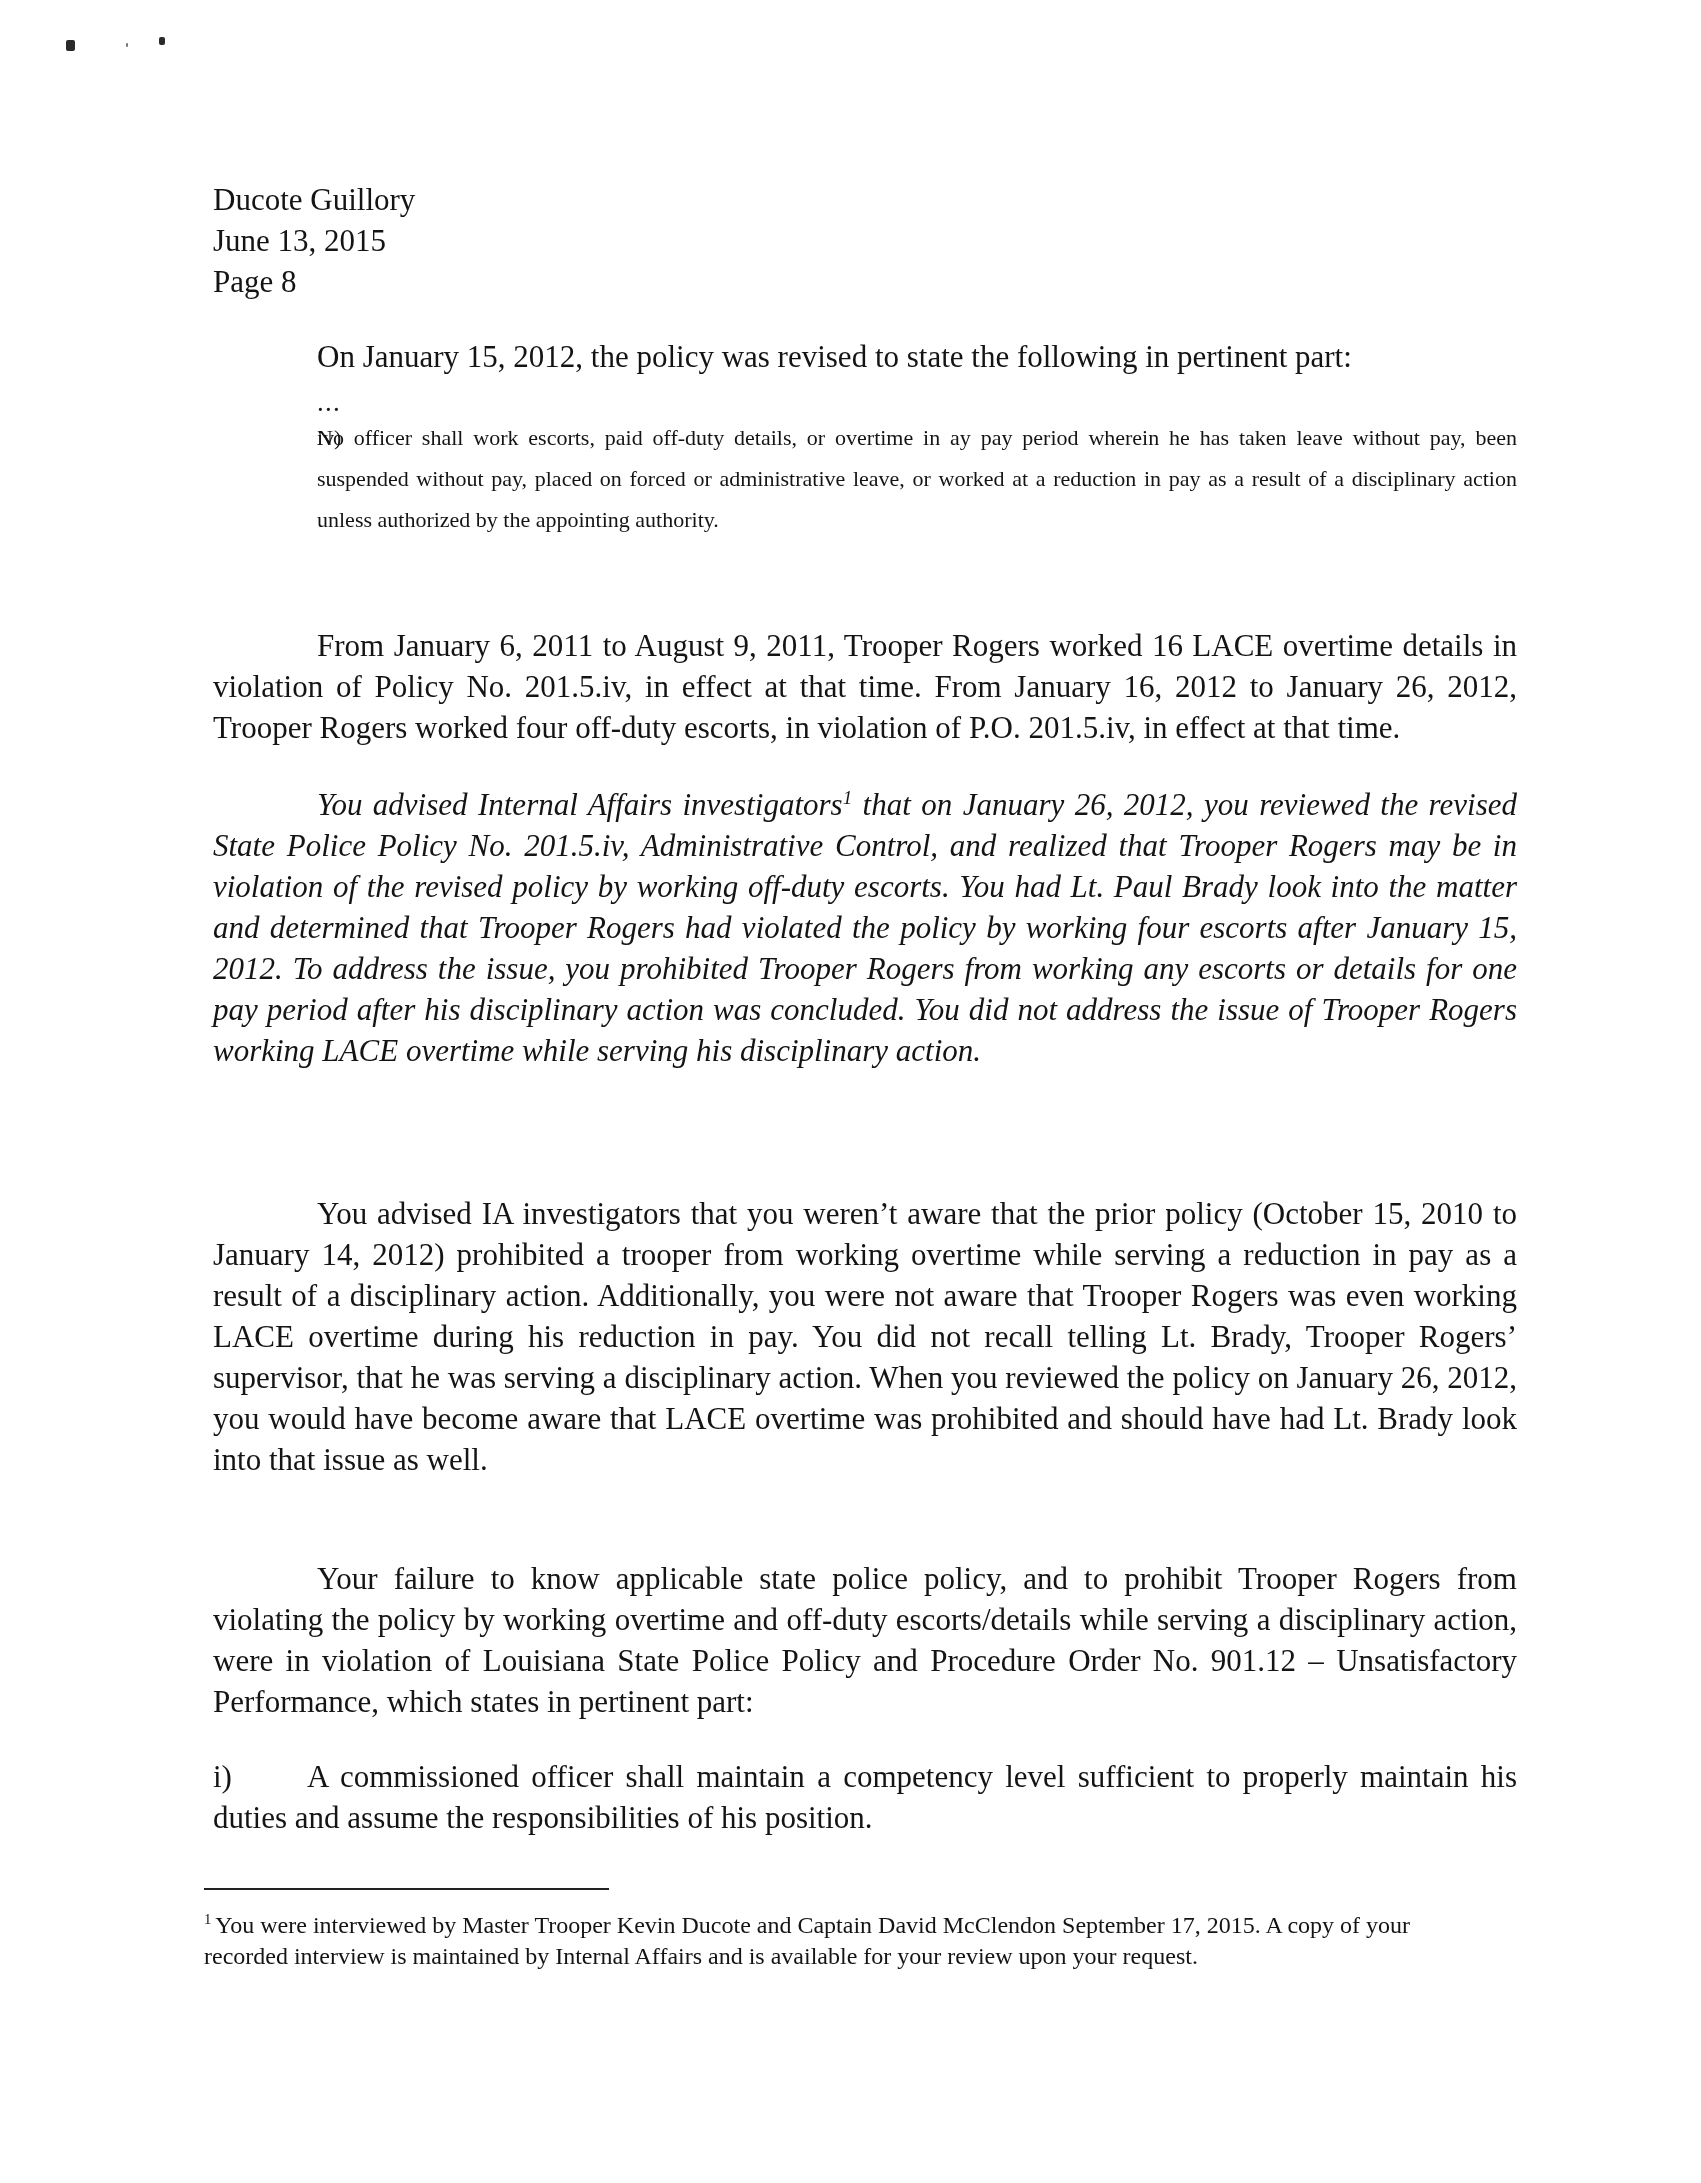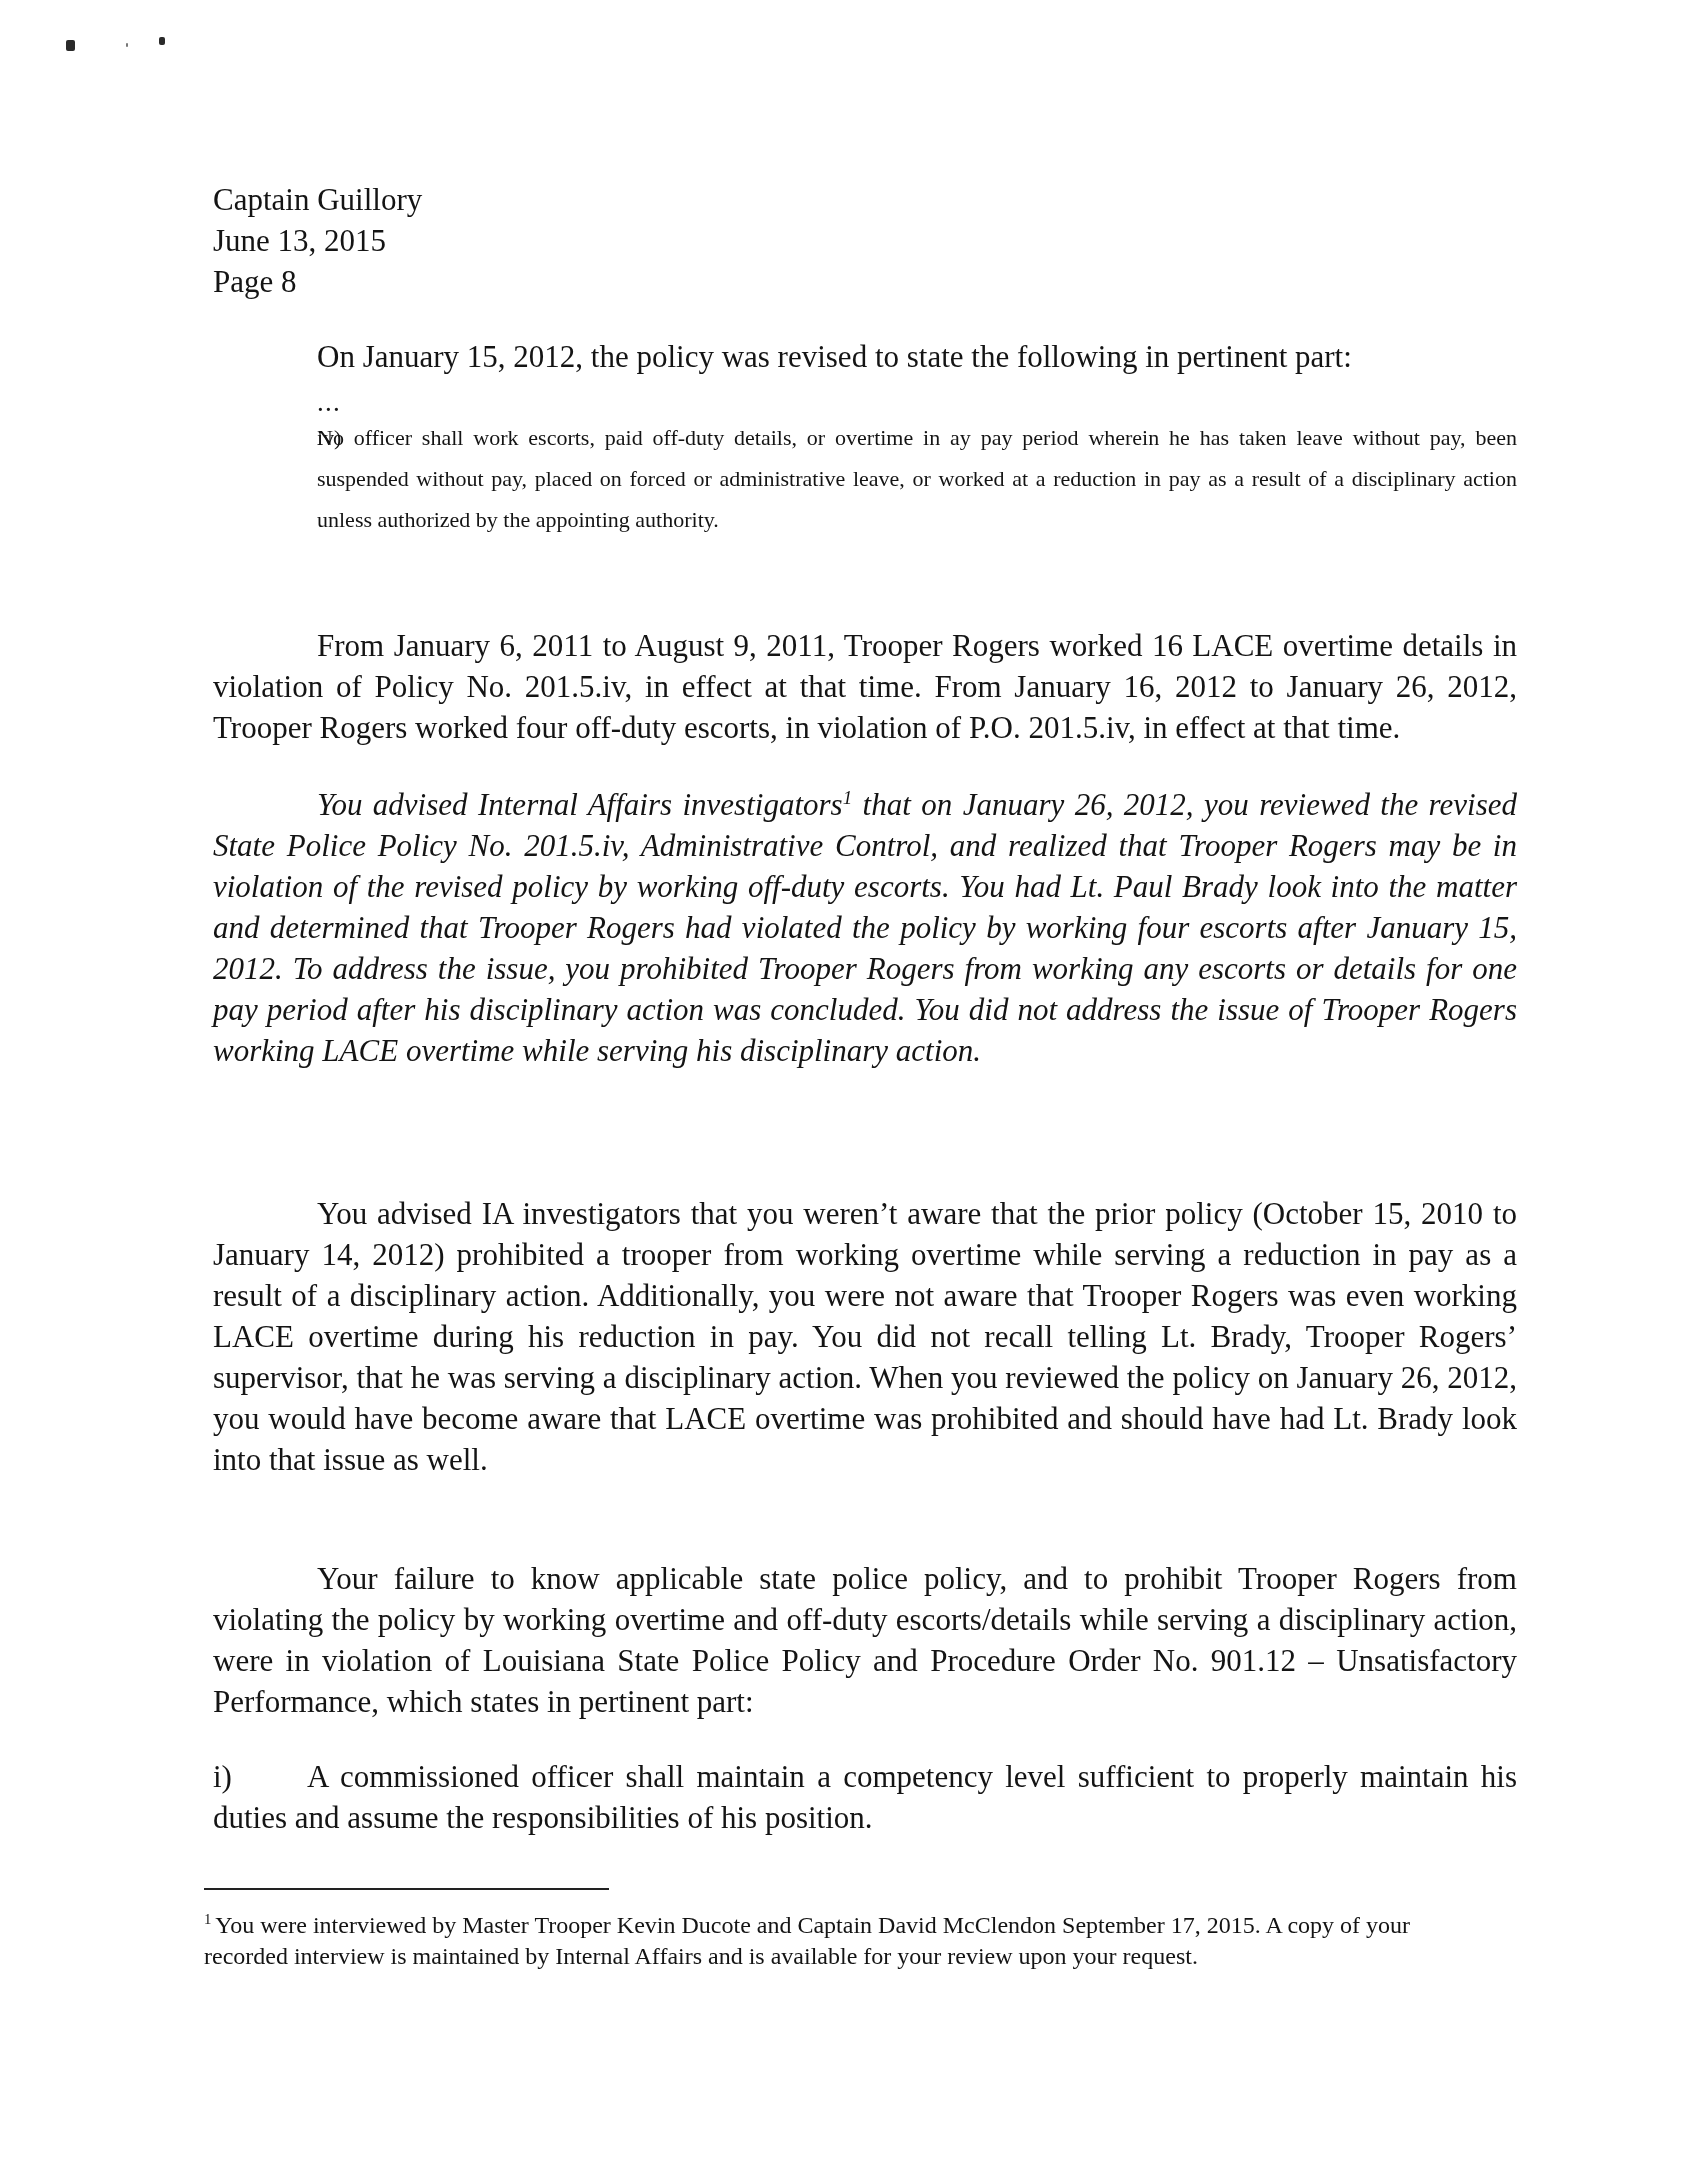--- a/index.html
+++ b/index.html
@@ -28,21 +28,21 @@
   .footnote .fn-sup { font-size: 14.7px; vertical-align: super; line-height: 0; margin-right: 4px; }
 </style>
 </head>
 <body>
 
 <div class="scan-mark" style="left:66px;top:40px;width:9.4px;height:10.7px;"></div>
 <div class="scan-mark" style="left:126px;top:43px;width:2px;height:4px;background:#777;"></div>
 <div class="scan-mark" style="left:159px;top:37px;width:6px;height:8px;"></div>
 
 <div class="header">
-  <div>Captain Guillory</div>
+  <div>Ducote Guillory</div>
   <div>June 13, 2015</div>
   <div>Page 8</div>
 </div>
 
 <div class="intro">On January 15, 2012, the policy was revised to state the following in pertinent part:</div>
 <div class="ellipsis">...</div>
 <div class="policy-item">
   <span class="num">iv)</span>
   <span class="txt">No officer shall work escorts, paid off-duty details, or overtime in ay pay period wherein he has taken leave without pay, been suspended without pay, placed on forced or administrative leave, or worked at a reduction in pay as a result of a disciplinary action unless authorized by the appointing authority.</span>
 </div>

